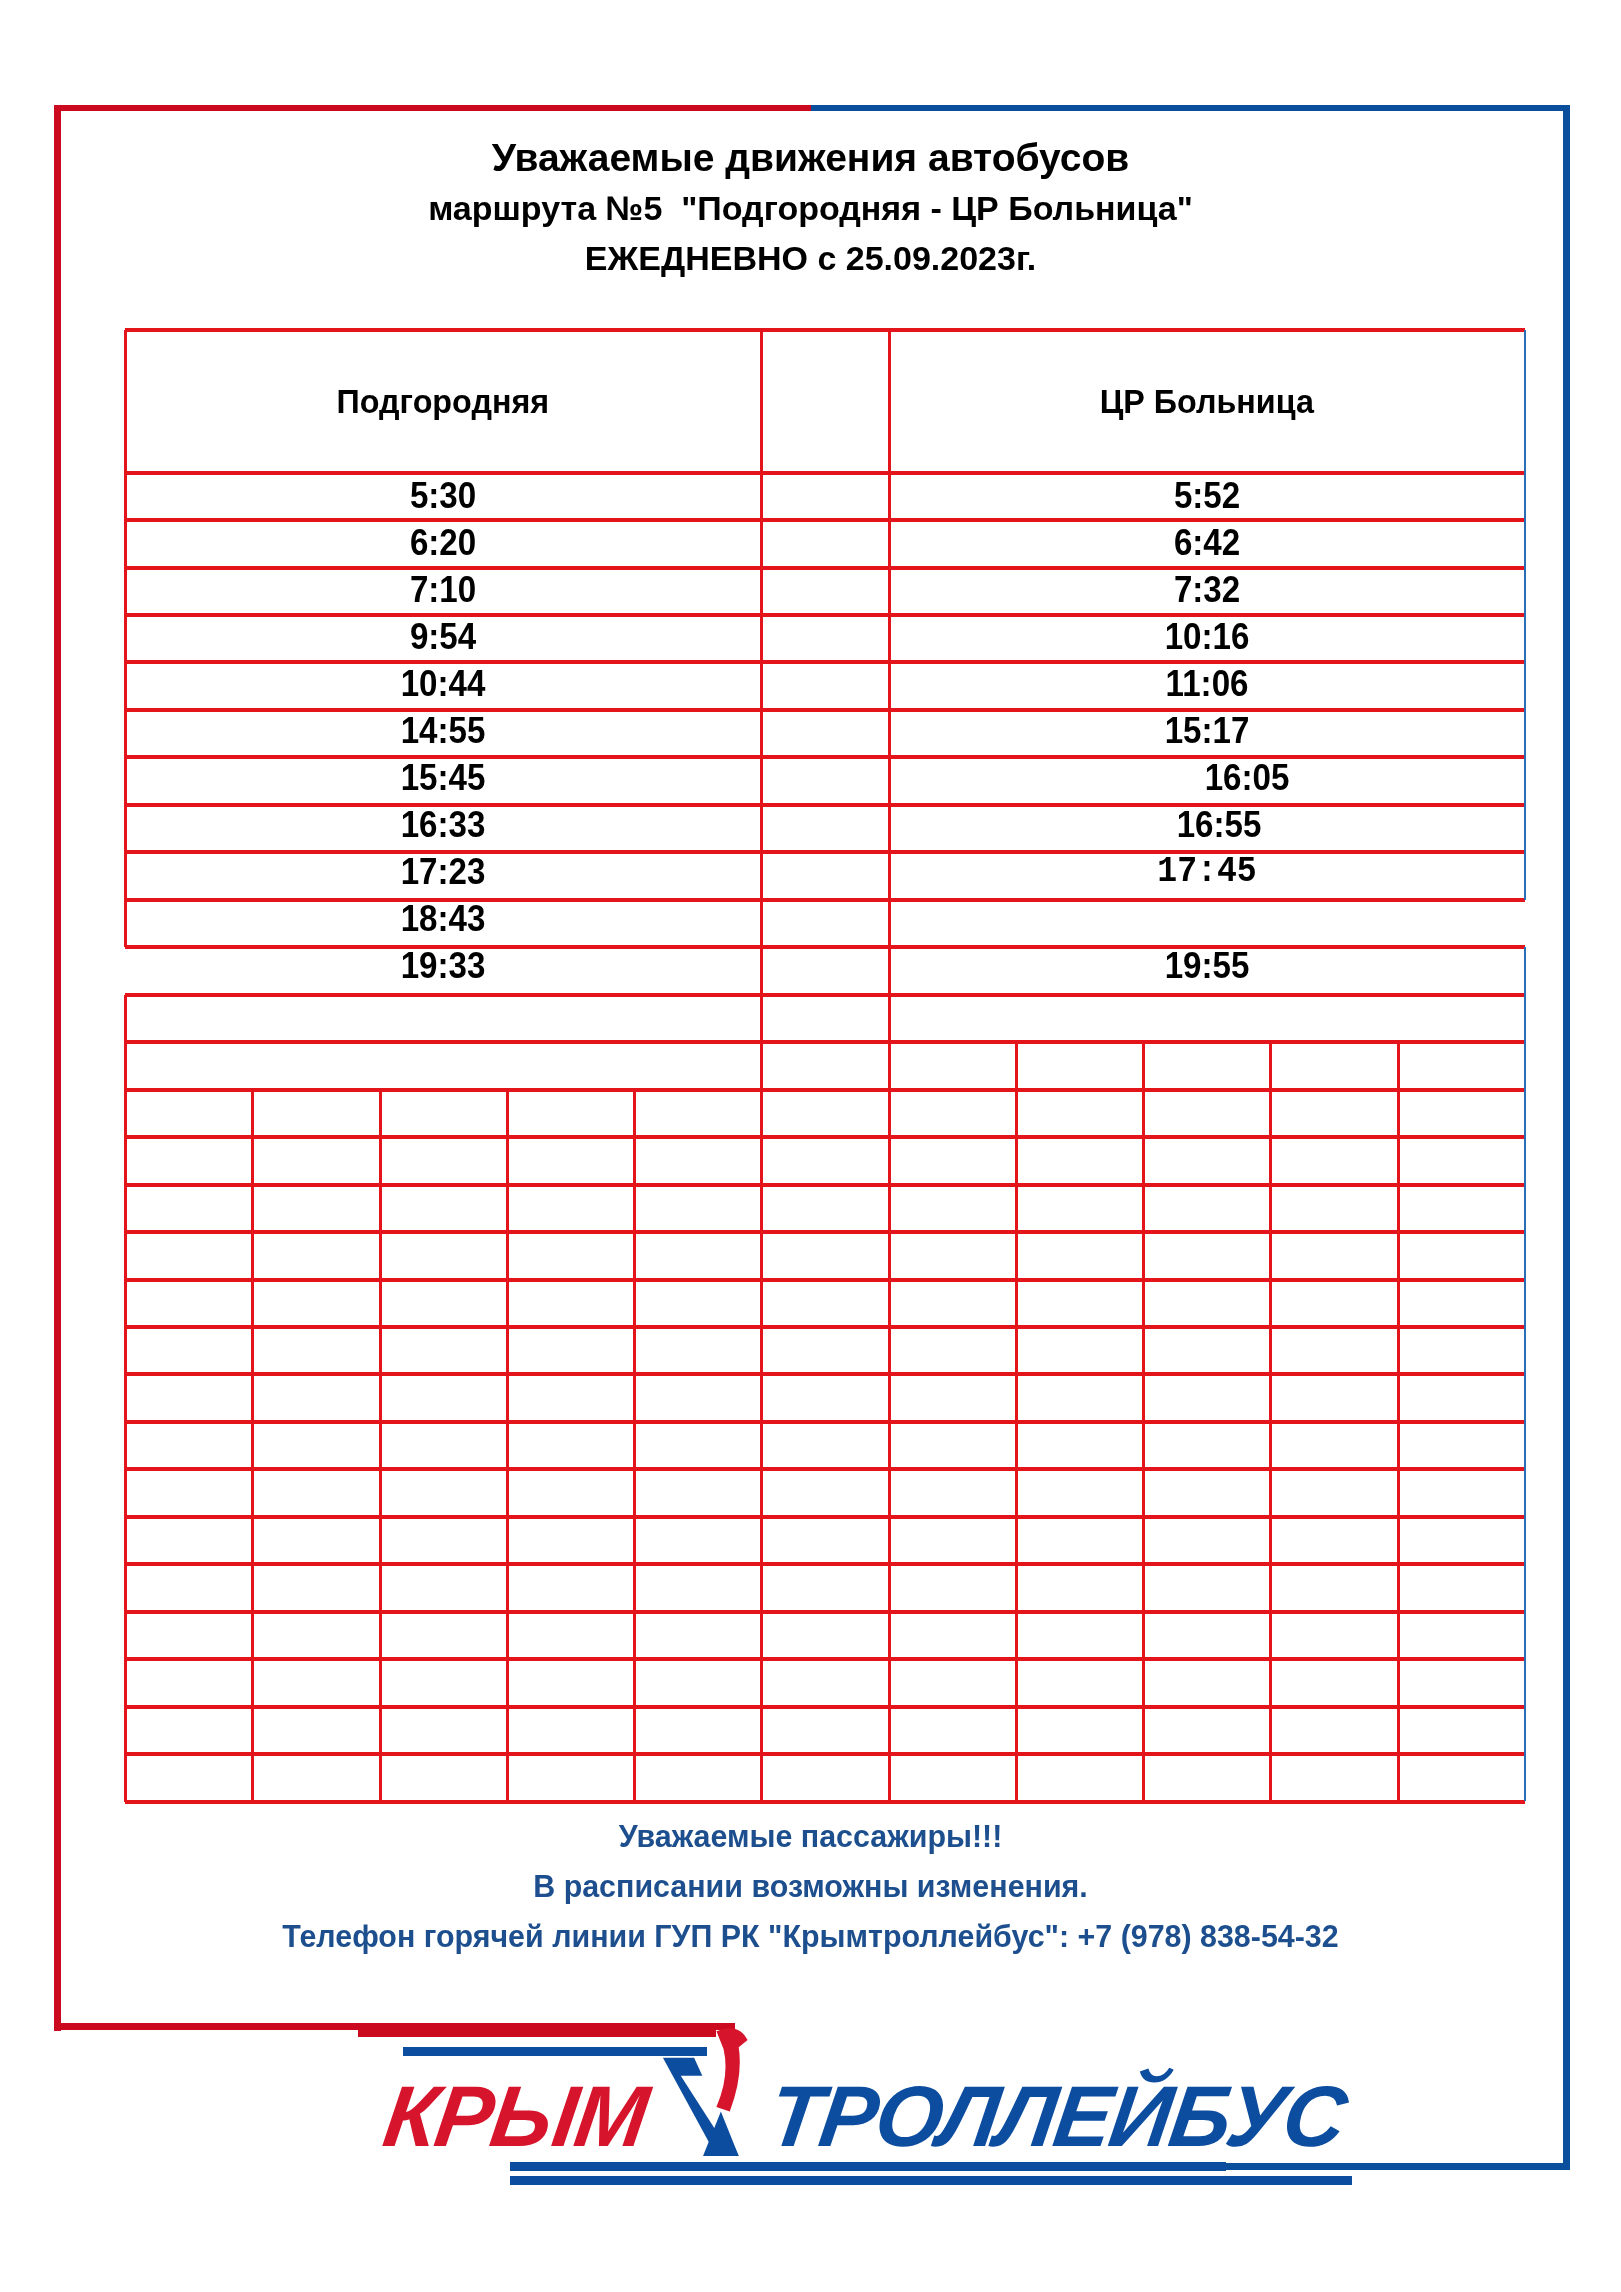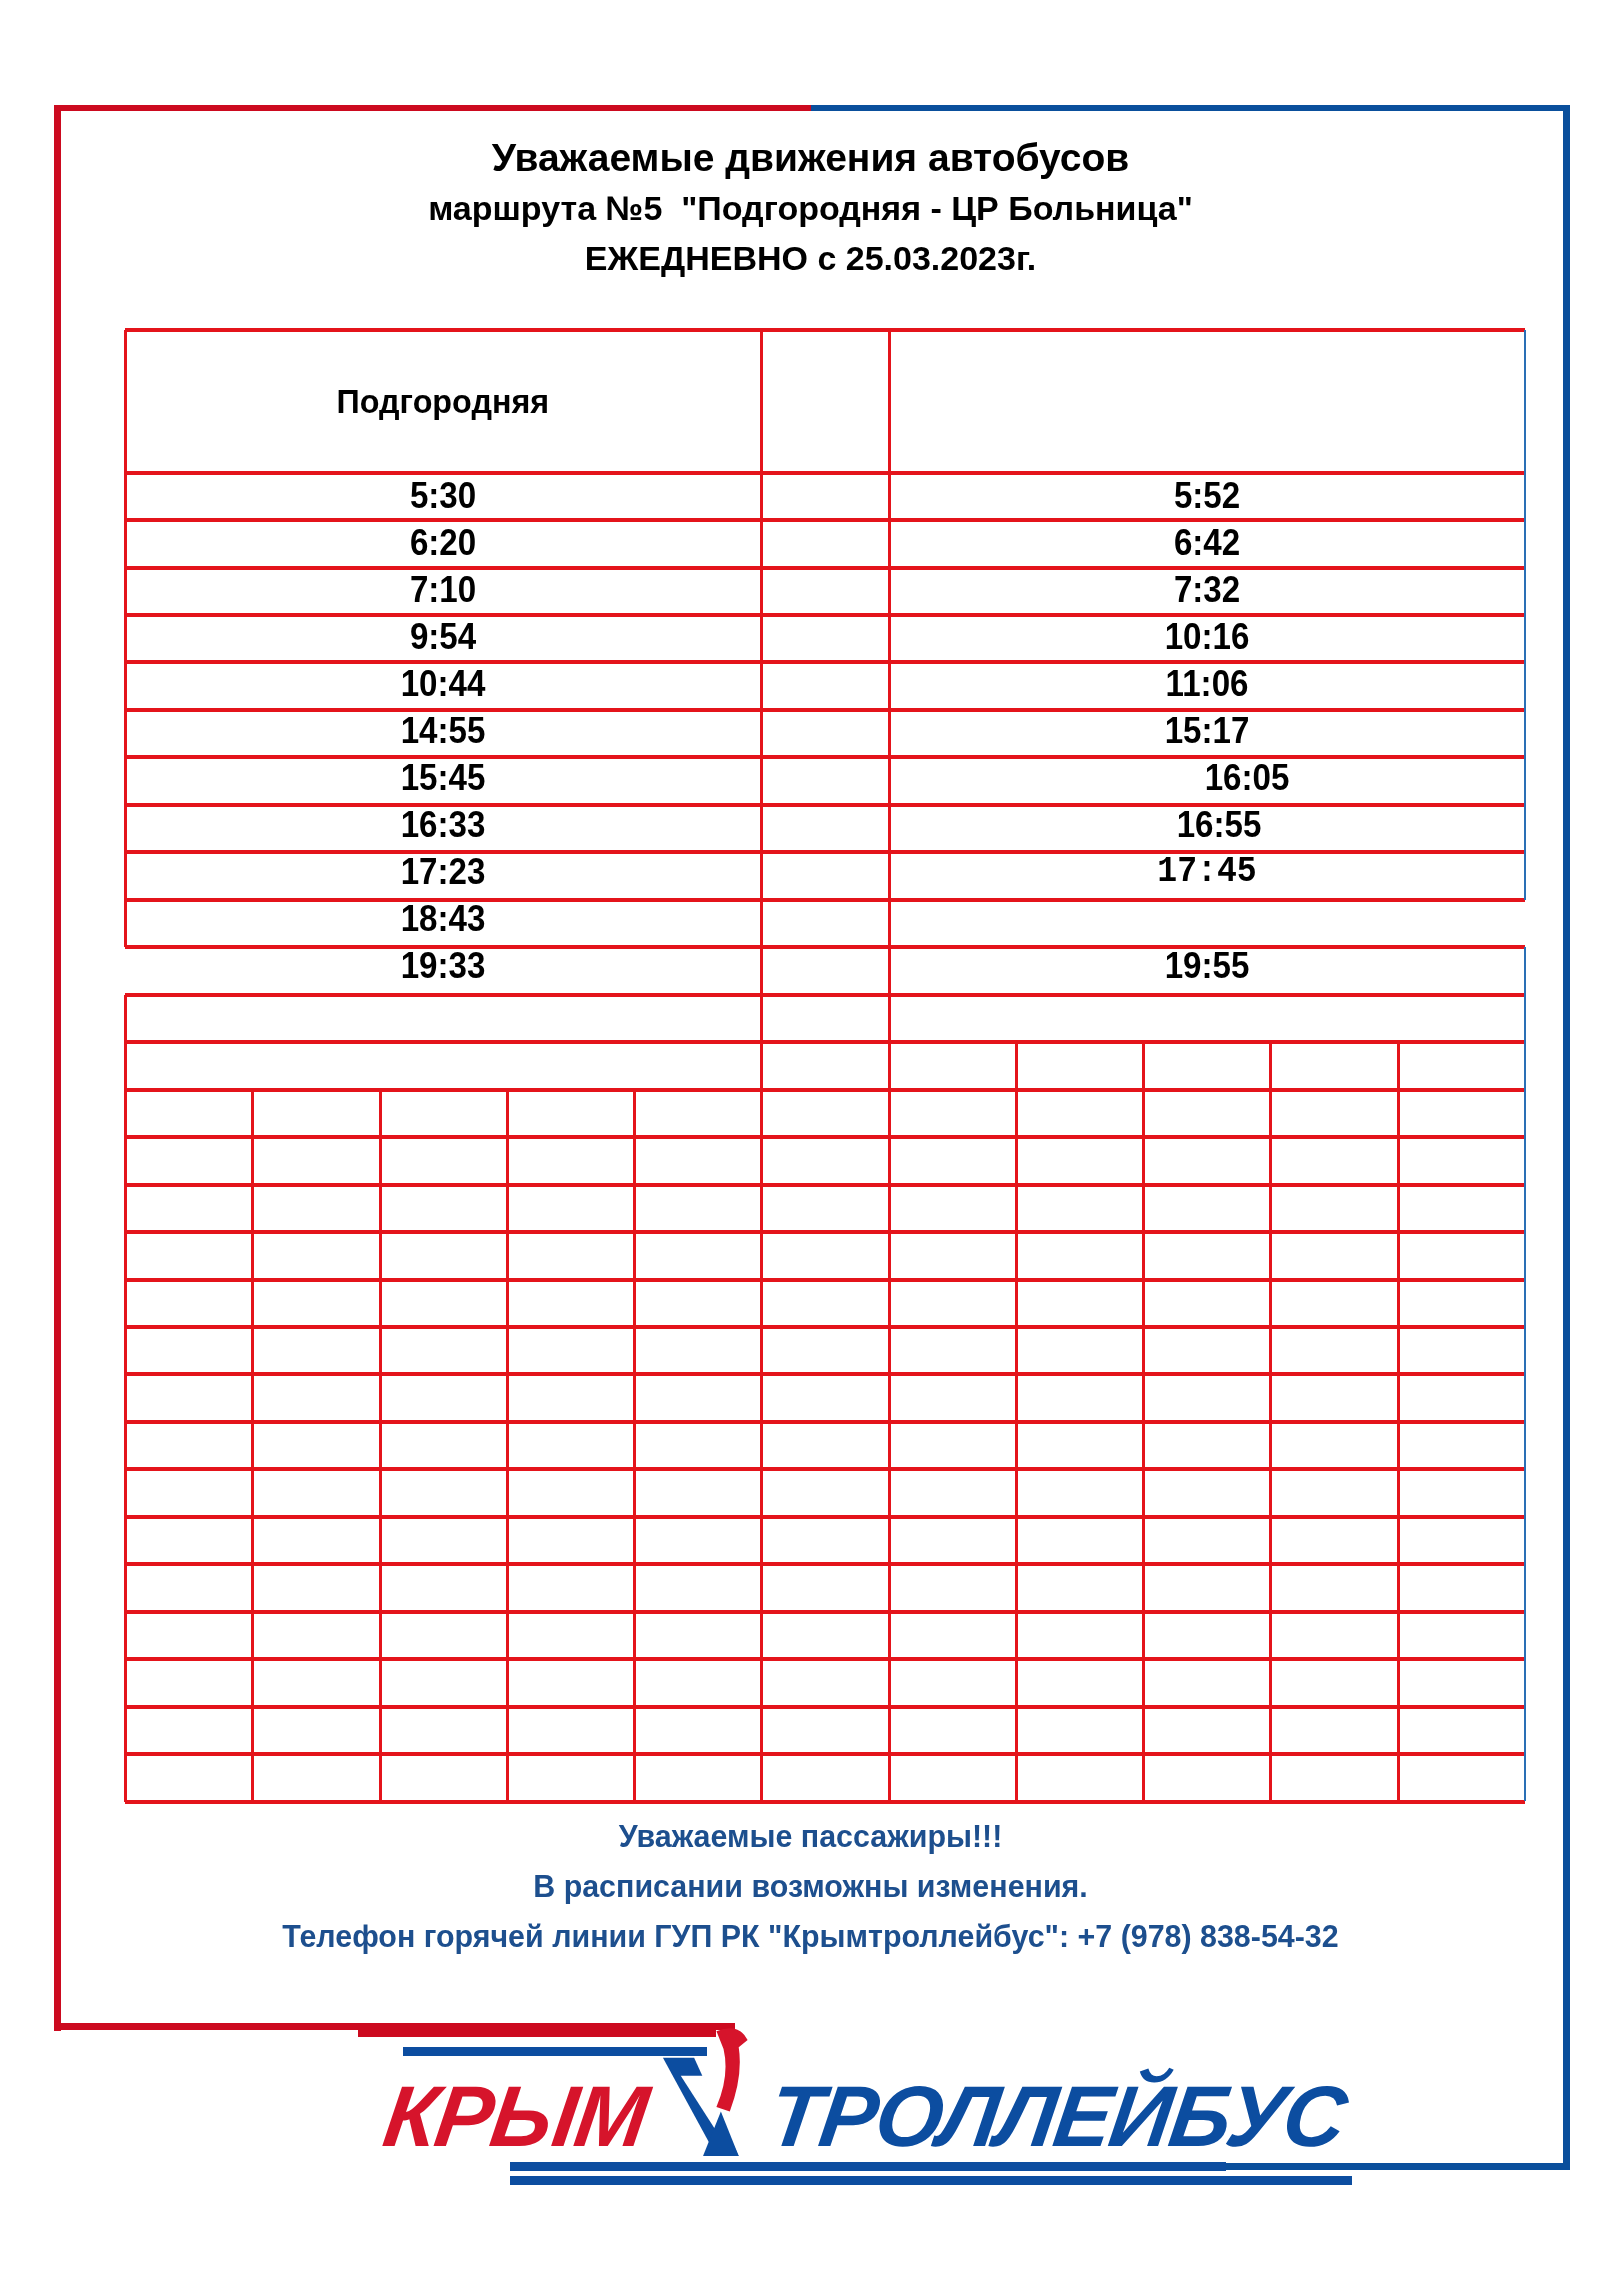--- a/index.html
+++ b/index.html
@@ -44,29 +44,32 @@
 <div class="frame-seg red" style="left:54px; top:105px; width:758px; height:6.3px;"></div>
 <div class="frame-seg blue" style="left:811px; top:105px; width:759px; height:6.3px;"></div>
 <div class="frame-seg red" style="left:54px; top:105px; width:7.2px; height:1926px;"></div>
 <div class="frame-seg red" style="left:54px; top:2023px; width:681px; height:7.2px;"></div>
 <div class="frame-seg blue" style="left:1563px; top:105px; width:7.2px; height:2065px;"></div>
 <div class="frame-seg blue" style="left:1198px; top:2163px; width:372px; height:7.2px;"></div>
 
 <div class="title-block">
   <div class="t1">Уважаемые движения автобусов</div>
   <div class="t2">маршрута №5  "Подгородняя - ЦР Больница"</div>
-  <div class="t3">ЕЖЕДНЕВНО с 25.03.2023г.</div>
+  <div class="t3">ЕЖЕДНЕВНО с 25.09.2023г.</div>
 </div>
 
 <div class="sched" id="sched" style="height: 1471px;">
   <div class="row header">
     <div class="cell" style="left:0; width:636px;">
       <span class="hdr">Подгородняя</span>
     </div>
     <div class="cell" style="left:636px; width:128px;"></div>
+    <div class="cell" style="left:764px; width:636px;">
+      <span class="hdr">ЦР Больница</span>
+    </div>
   </div>
   <div id="time-rows">
       <div class="row">
         <div class="cell" style="left: 0px; width: 636px;">
           <span class="time">5:30</span>
         </div>
         <div class="cell" style="left: 636px; width: 127px;"></div>
         <div class="cell" style="left: 764px; width: 636px;">
           <span class="time">5:52</span>
         </div>

